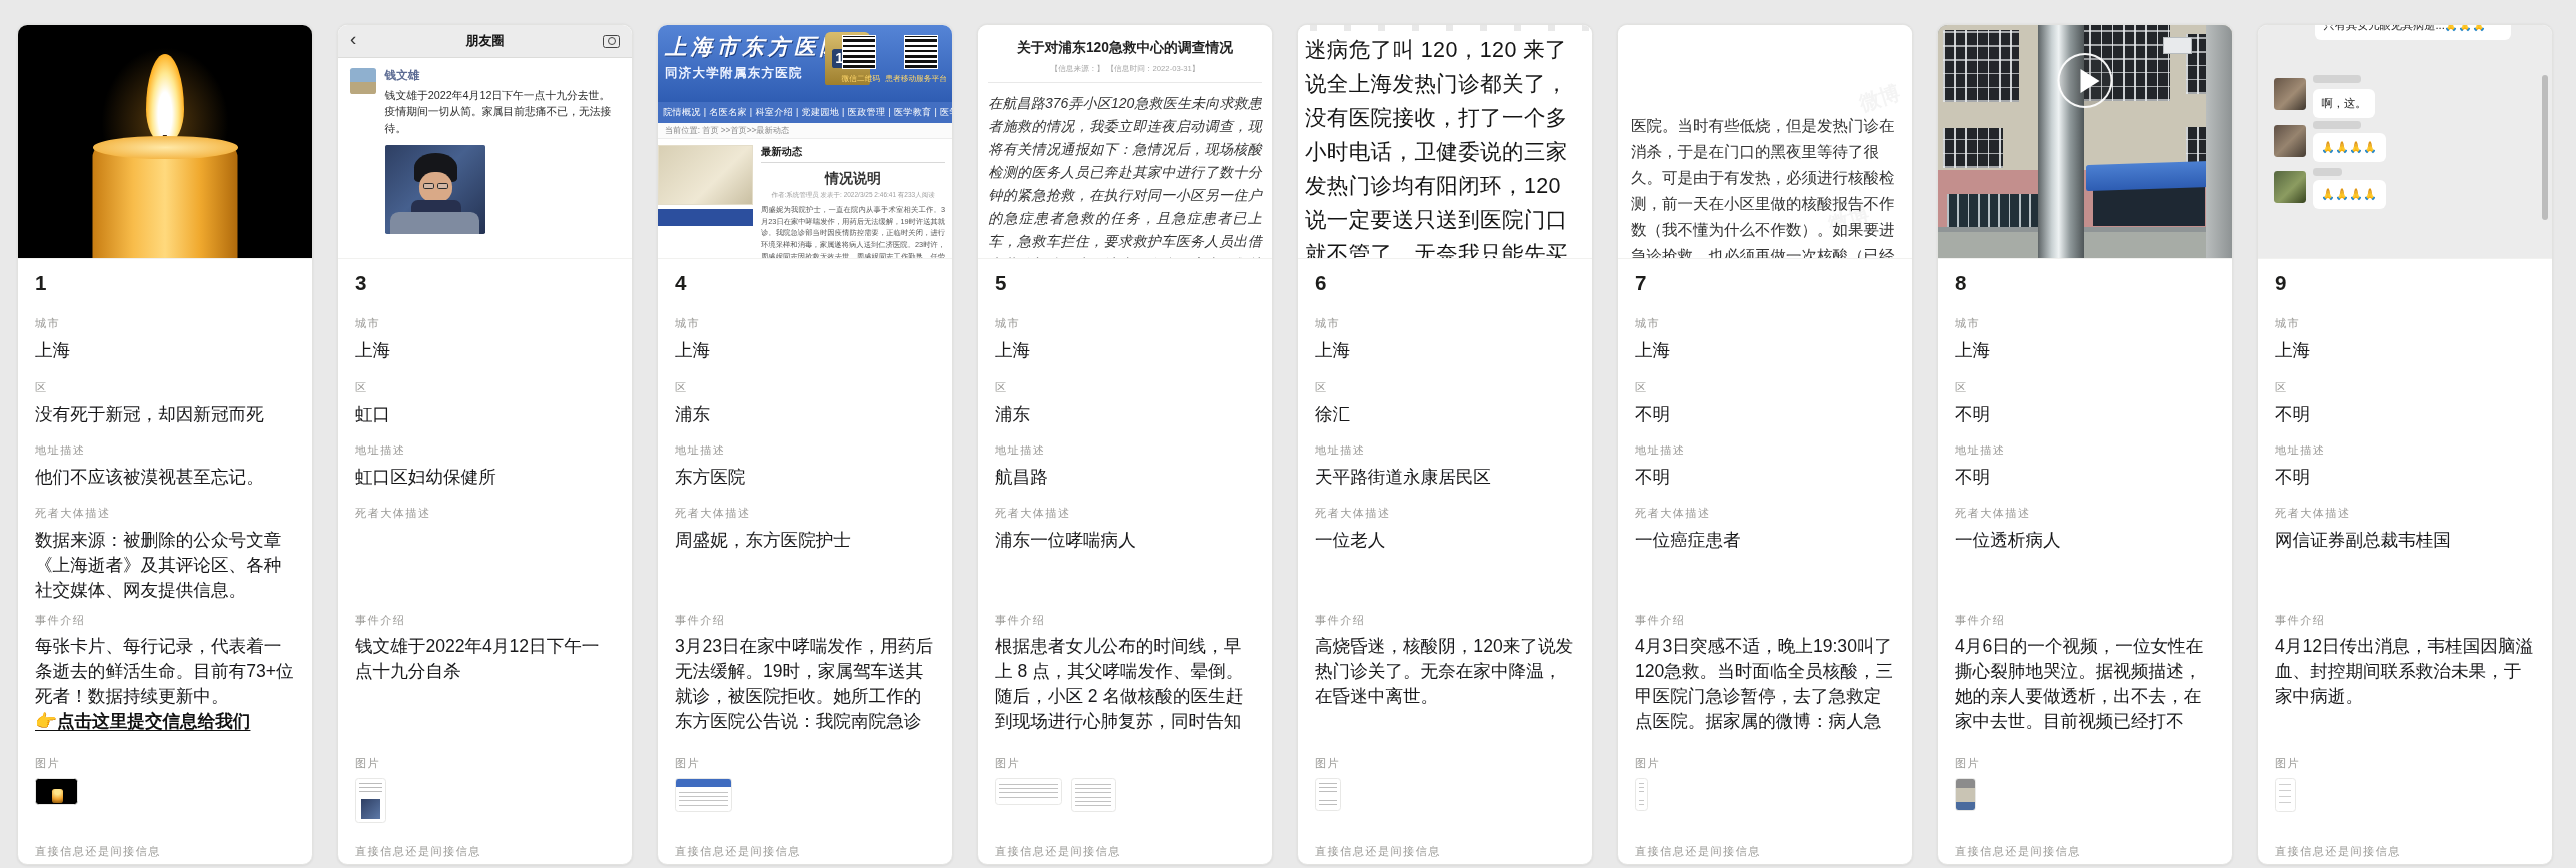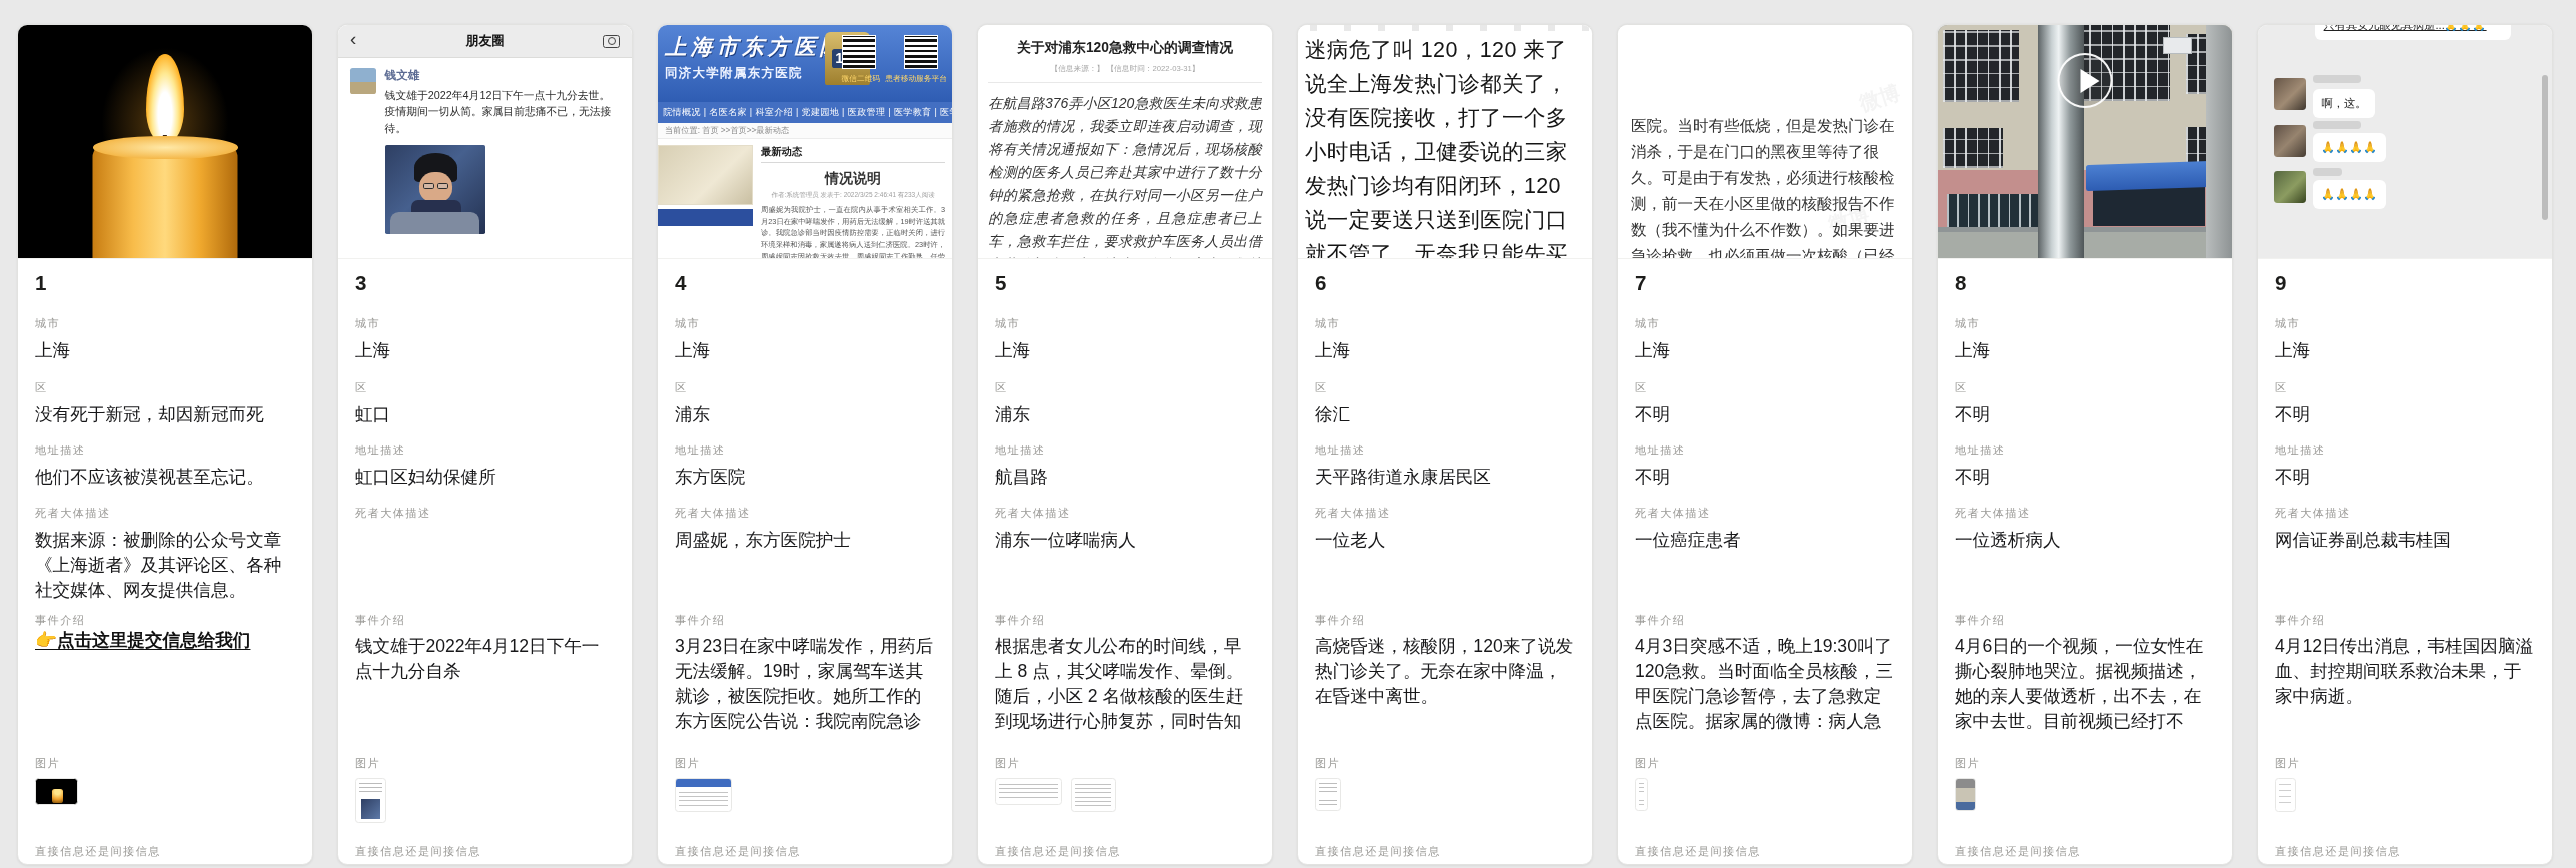--- a/index.html
+++ b/index.html
@@ -127,21 +127,21 @@
      background:linear-gradient(90deg,#5d6466,#c9d1d3 30%,#eef2f3 45%,#8f989a 70%,#4f5658); }
   .rcol { position:absolute; right:0; top:0; width:26px; height:100%; background:linear-gradient(90deg,#b9bdbd,#8e9394); }
   .play { position:absolute; left:50%; top:27.5px; transform:translateX(-50%); width:55px; height:55px;
      border:2.6px solid rgba(255,255,255,.95); border-radius:50%; background:rgba(80,80,80,.18); }
   .play::after { content:""; position:absolute; left:20.6px; top:14.6px;
      border-left:19px solid #fff; border-top:12px solid transparent; border-bottom:12px solid transparent; }
 
   
   .cv-chat { background:#ececec; }
   .bub { position:absolute; background:#fff; border-radius:6px; padding:6px 8.6px; font-size:11.2px; color:#222; line-height:1.5; }
-  .b0 { left:57px; top:-13.8px; width:196px;text-decoration:underline; }
+  .b0 { left:57px; top:-13.8px; width:196px; }
   .b1 { left:55px; top:64px; }
   .b2 { left:55px; top:108px; }
   .b3 { left:55px; top:155px; }
   .ava { position:absolute; left:15.5px; width:32px; height:32px; border-radius:3.4px; }
   .av1 { top:53px; background:linear-gradient(135deg,#665547,#a08b74 55%,#3e362e); }
   .av2 { top:100px; background:linear-gradient(135deg,#5e4f45,#97846f 50%,#463c33); }
   .av3 { top:146px; background:linear-gradient(135deg,#55663f,#8c9c61 55%,#37441f); }
   .nblur { position:absolute; height:7.7px; border-radius:3.4px; background:#d3d3d3; width:48px; }
   .n1 { left:55px; top:50px; } .n2 { left:55px; top:96px; } .n3 { left:55px; top:143px; width:29px; }
   .sbar { position:absolute; right:4.3px; top:50px; width:6px; height:145px; border-radius:3.4px; background:#bcbcbc; }
@@ -190,20 +190,21 @@
       <div class="field f-address">
           <div class="flabel">地址描述</div>
           <div class="fvalue">他们不应该被漠视甚至忘记。</div>
         </div>
       <div class="field f-deceased">
           <div class="flabel">死者大体描述</div>
           <div class="fvalue bold">数据来源：被删除的公众号文章《上海逝者》及其评论区、各种社交媒体、网友提供信息。</div>
         </div>
       <div class="field f-event">
           <div class="flabel">事件介绍</div>
+          <div class="fvalue" style="max-height:76px">每张卡片、每行记录，代表着一条逝去的鲜活生命。目前有73+位死者！数据持续更新中。</div>
           <a class="evlink">👉点击这里提交信息给我们</a>
         </div>
       <div class="field f-images">
           <div class="flabel">图片</div>
           <div class="thumbrow">
             <div class="thumb t-candle"></div>
           </div>
         </div>
       <div class="field f-direct">
           <div class="flabel">直接信息还是间接信息</div>

